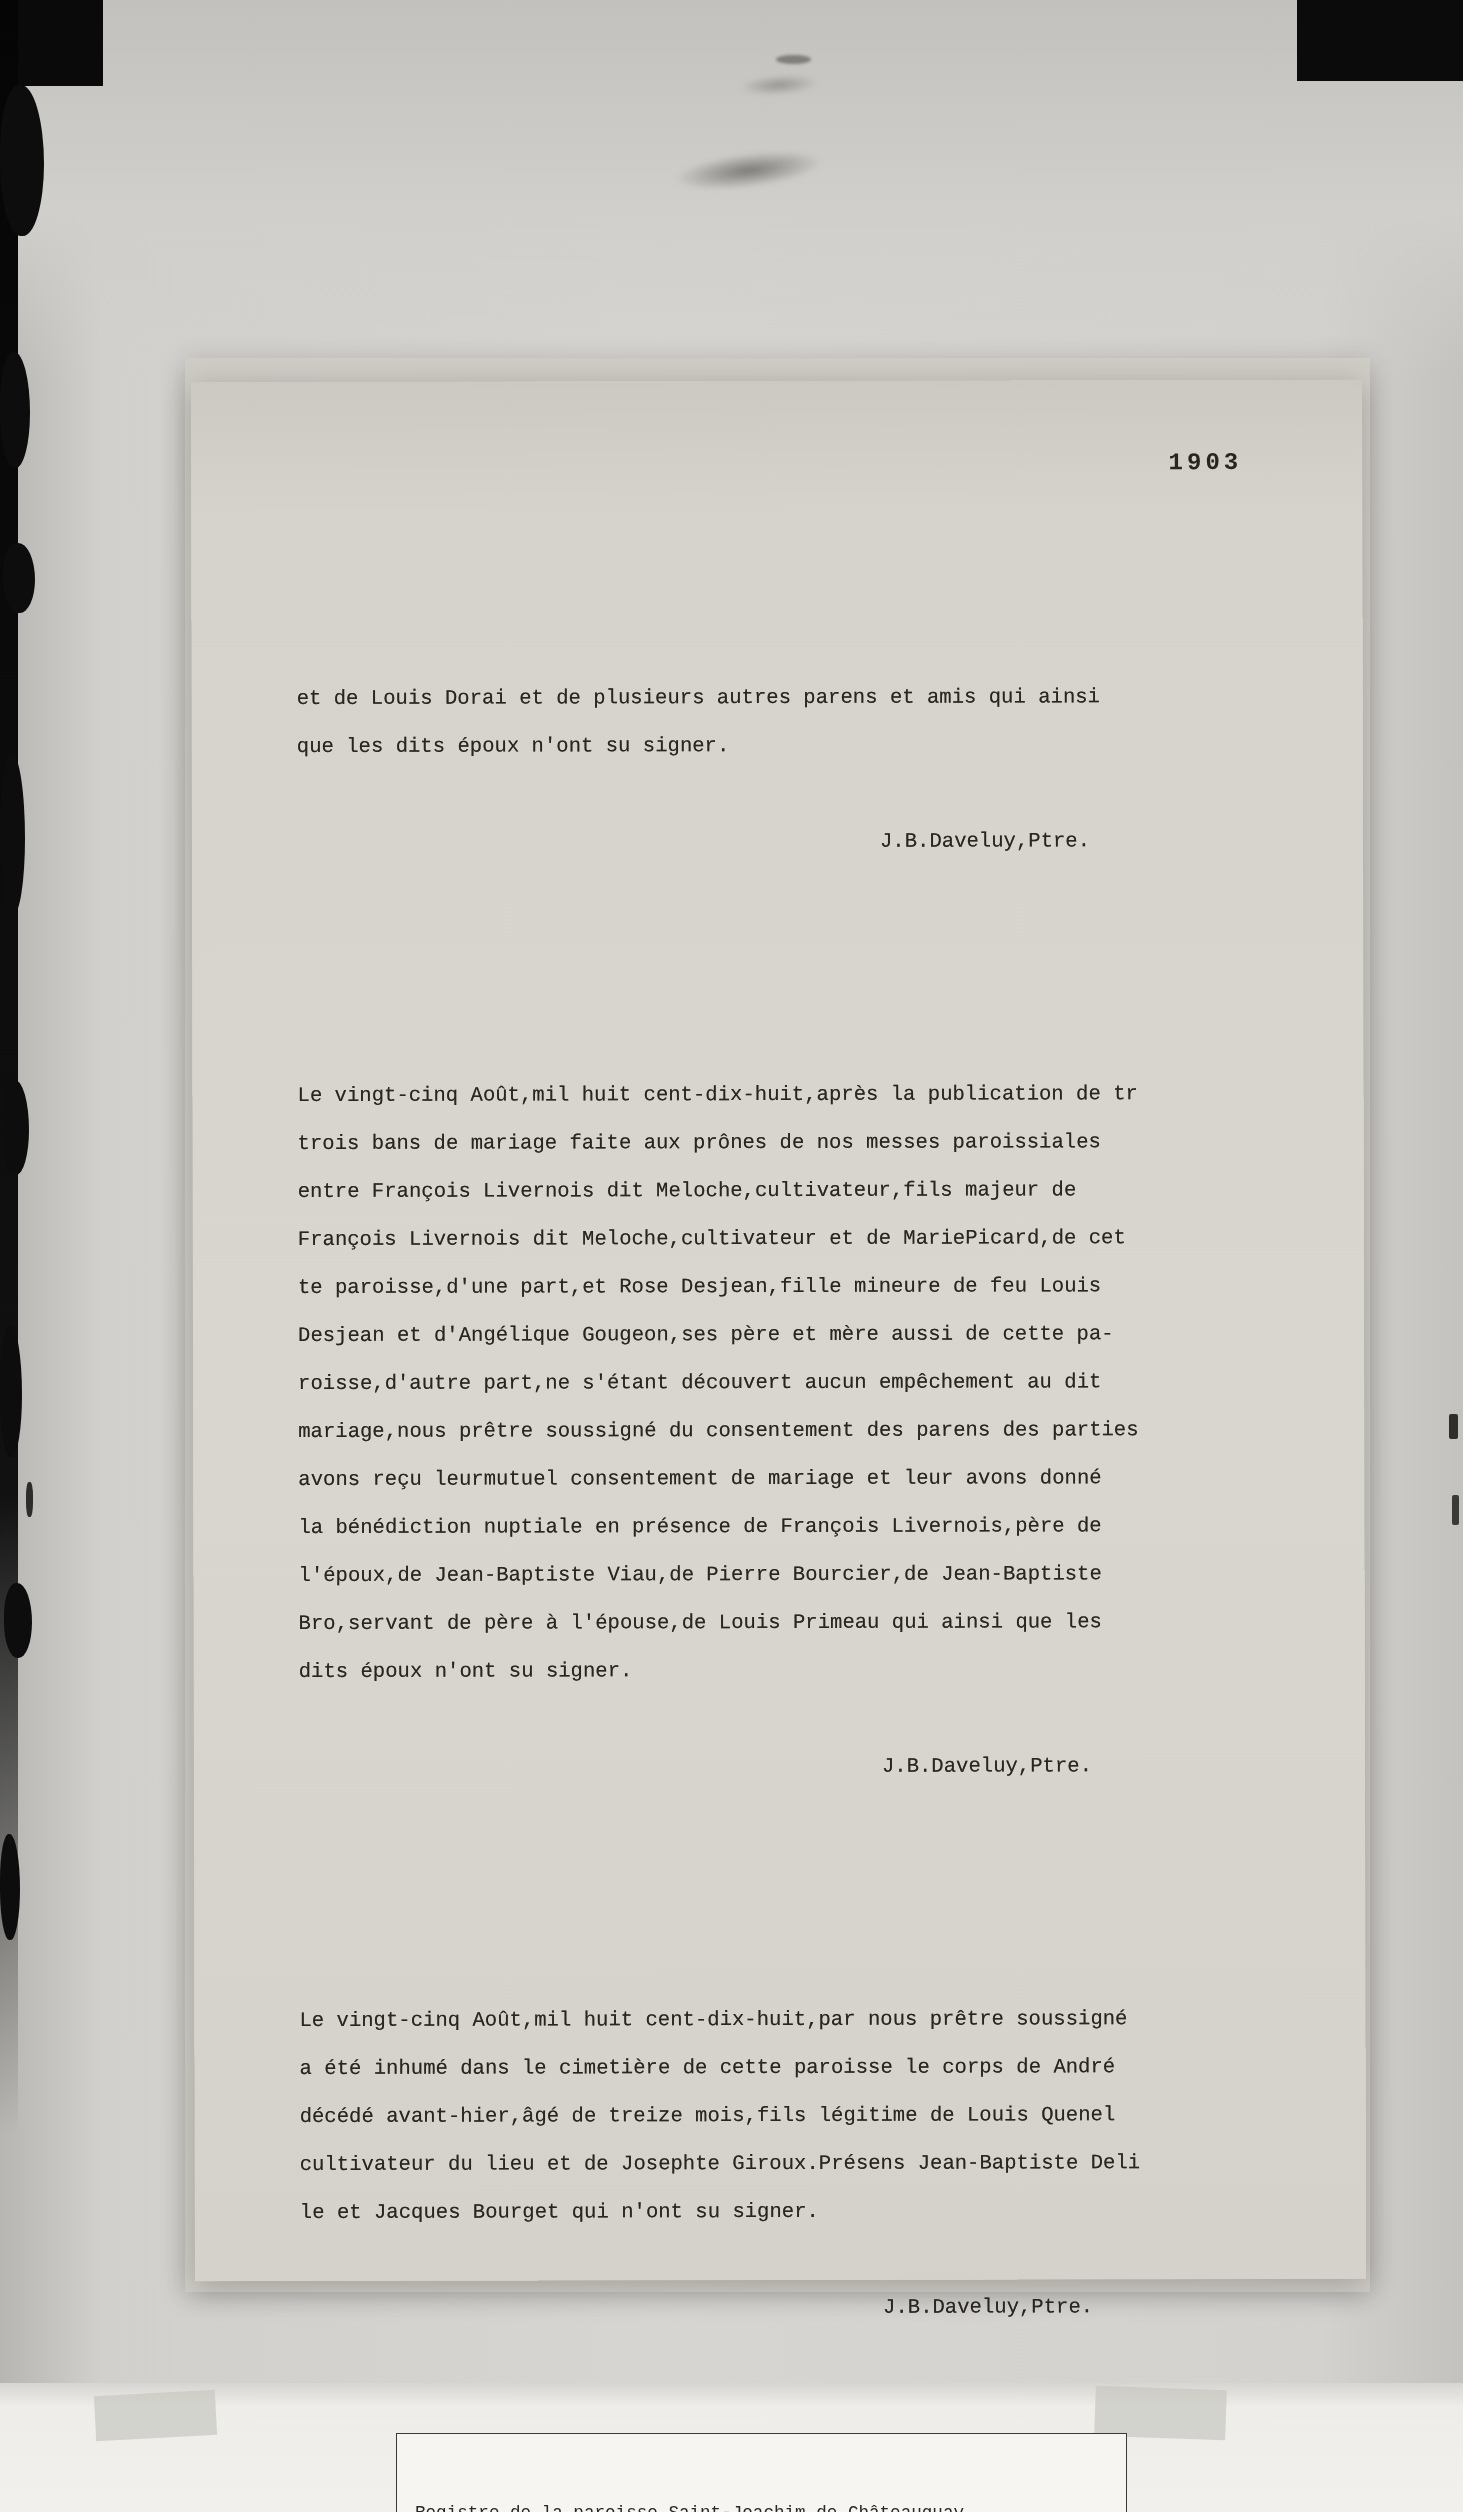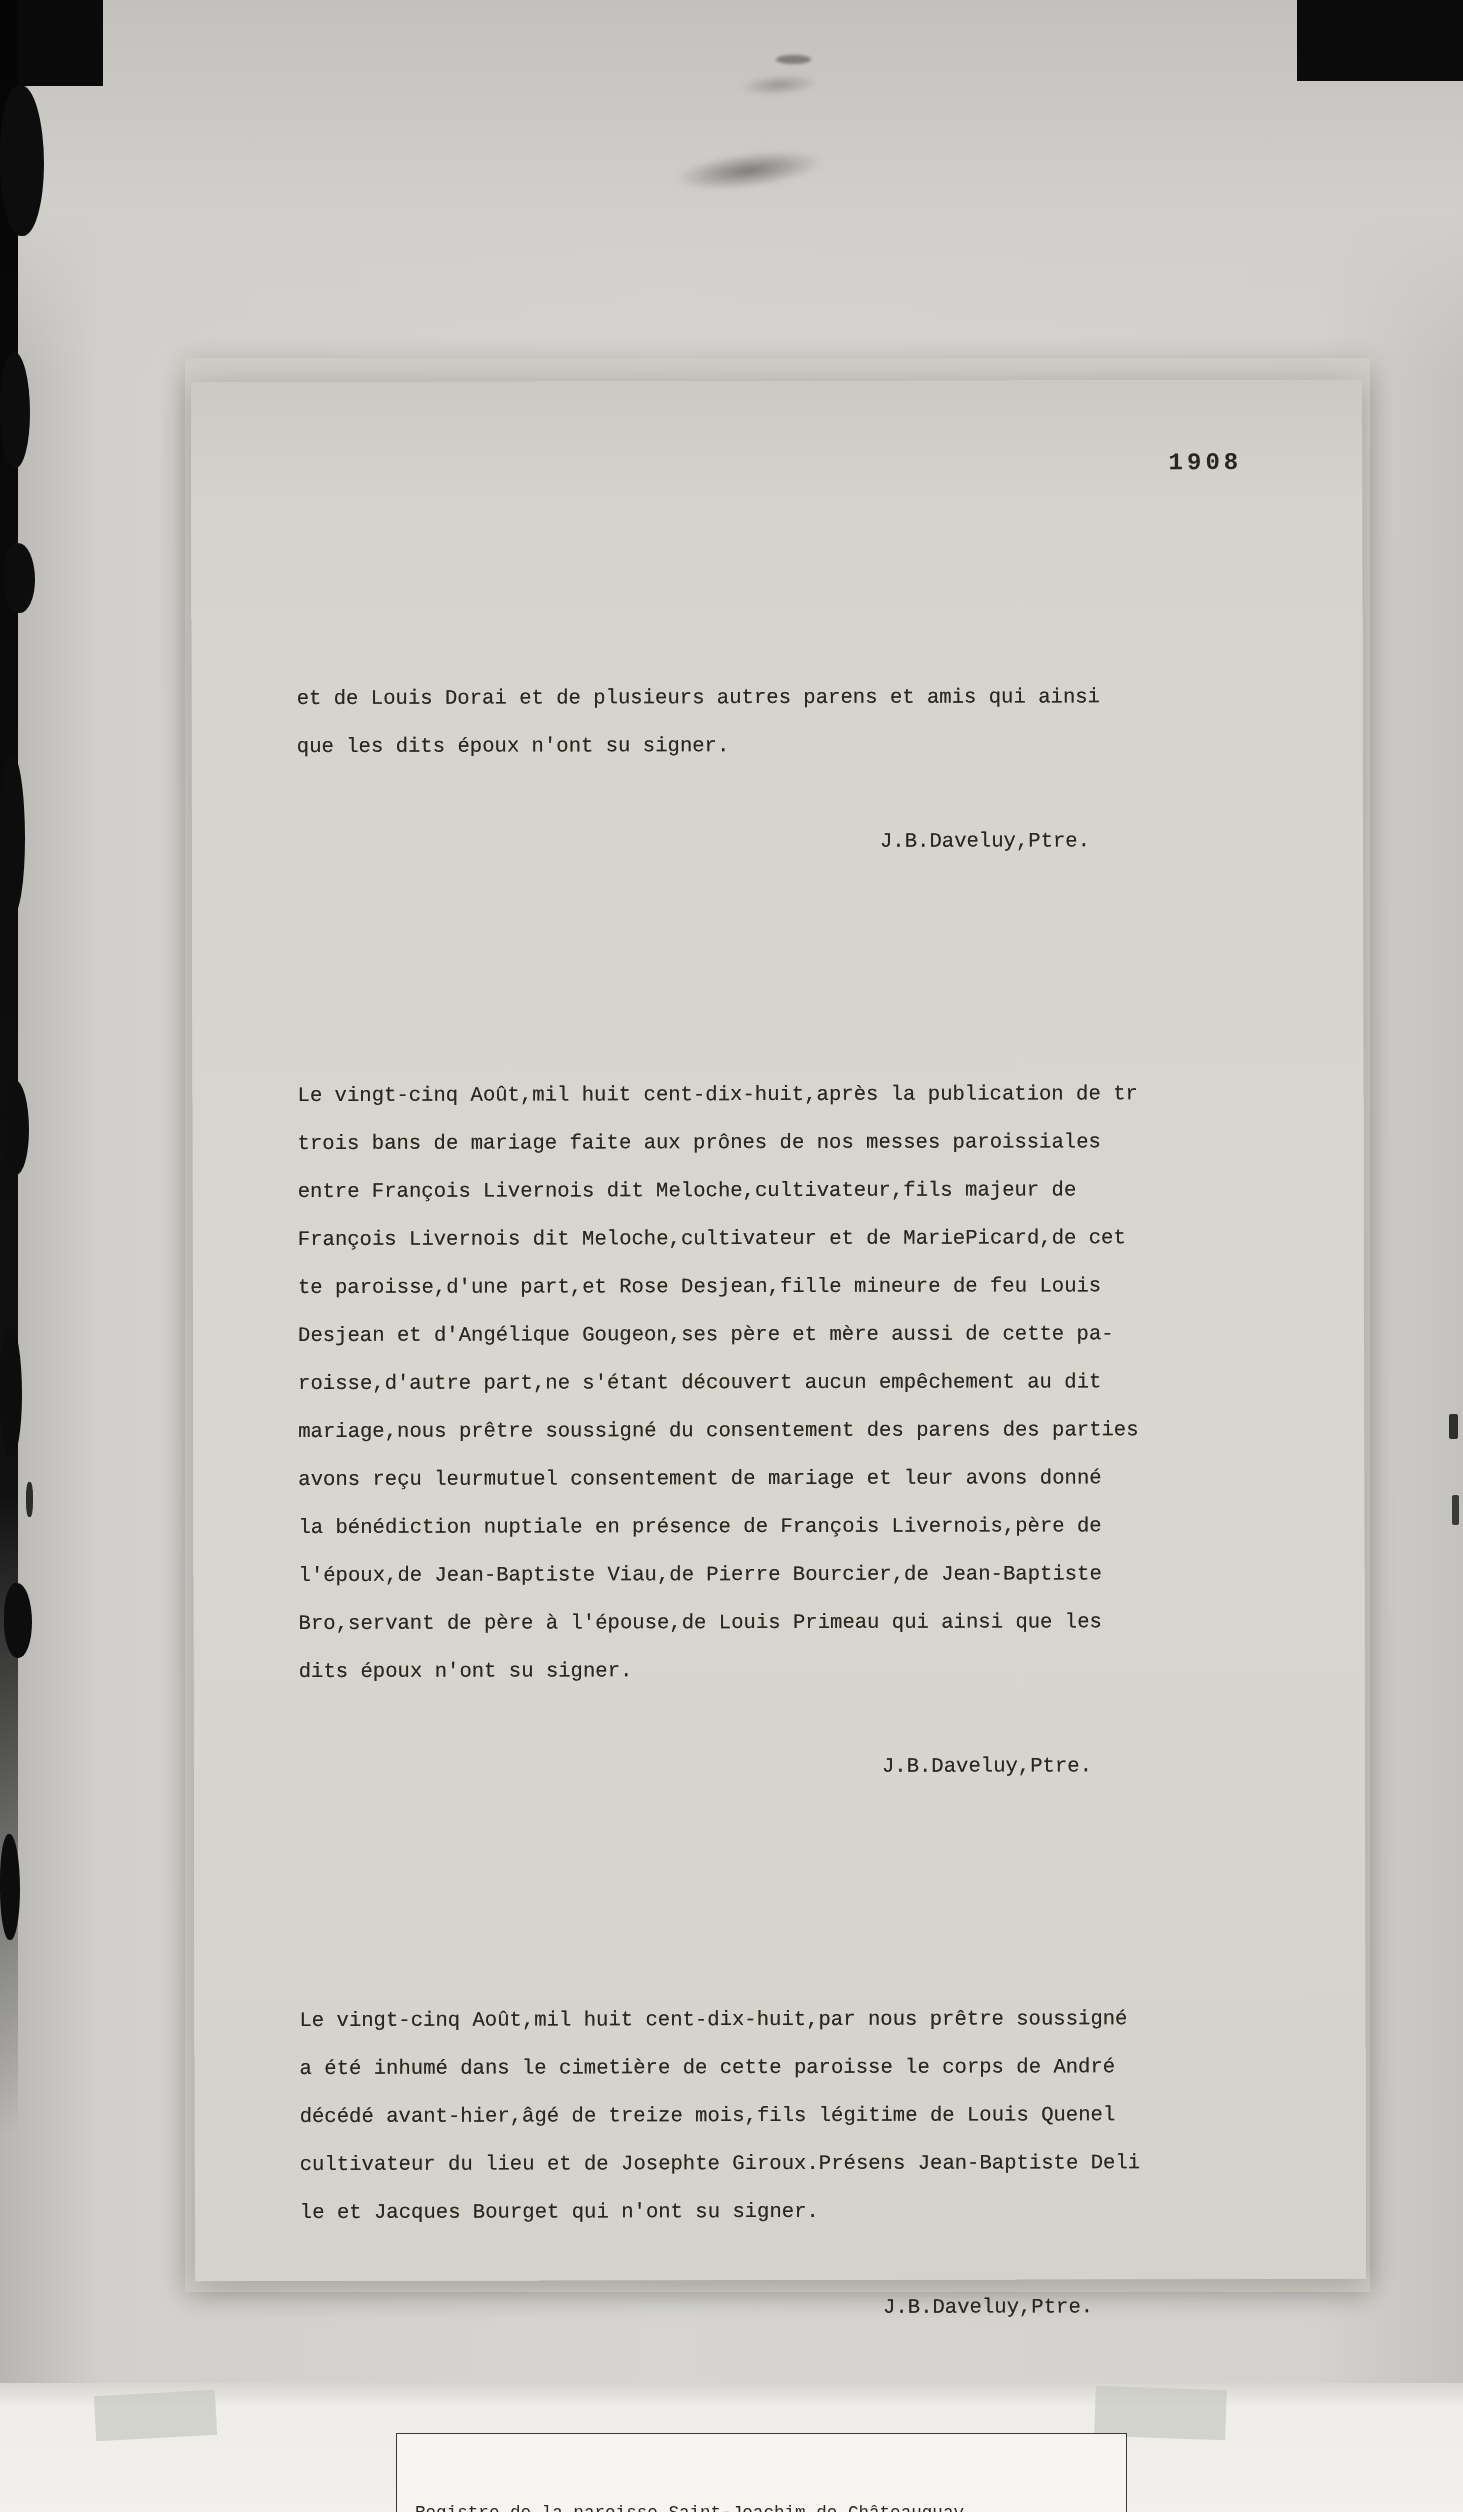--- a/index.html
+++ b/index.html
@@ -118,21 +118,21 @@
 <div class="edge-mark-left"></div>
 <div class="tick-right-1"></div>
 <div class="tick-right-2"></div>
 <div class="smudge smudge-1"></div>
 <div class="smudge smudge-2"></div>
 <div class="smudge smudge-3"></div>
 
 <div class="page-under"></div>
 <div class="page">
 
-  <div class="page-number">1908</div>
+  <div class="page-number">1903</div>
 
   <div class="text-block">
 
     <div class="entry">
       <div class="entry-body">et de Louis Dorai et de plusieurs autres parens et amis qui ainsi
 que les dits époux n'ont su signer.</div>
       <div class="entry-sig">J.B.Daveluy,Ptre.</div>
     </div>
 
     <div class="entry">

